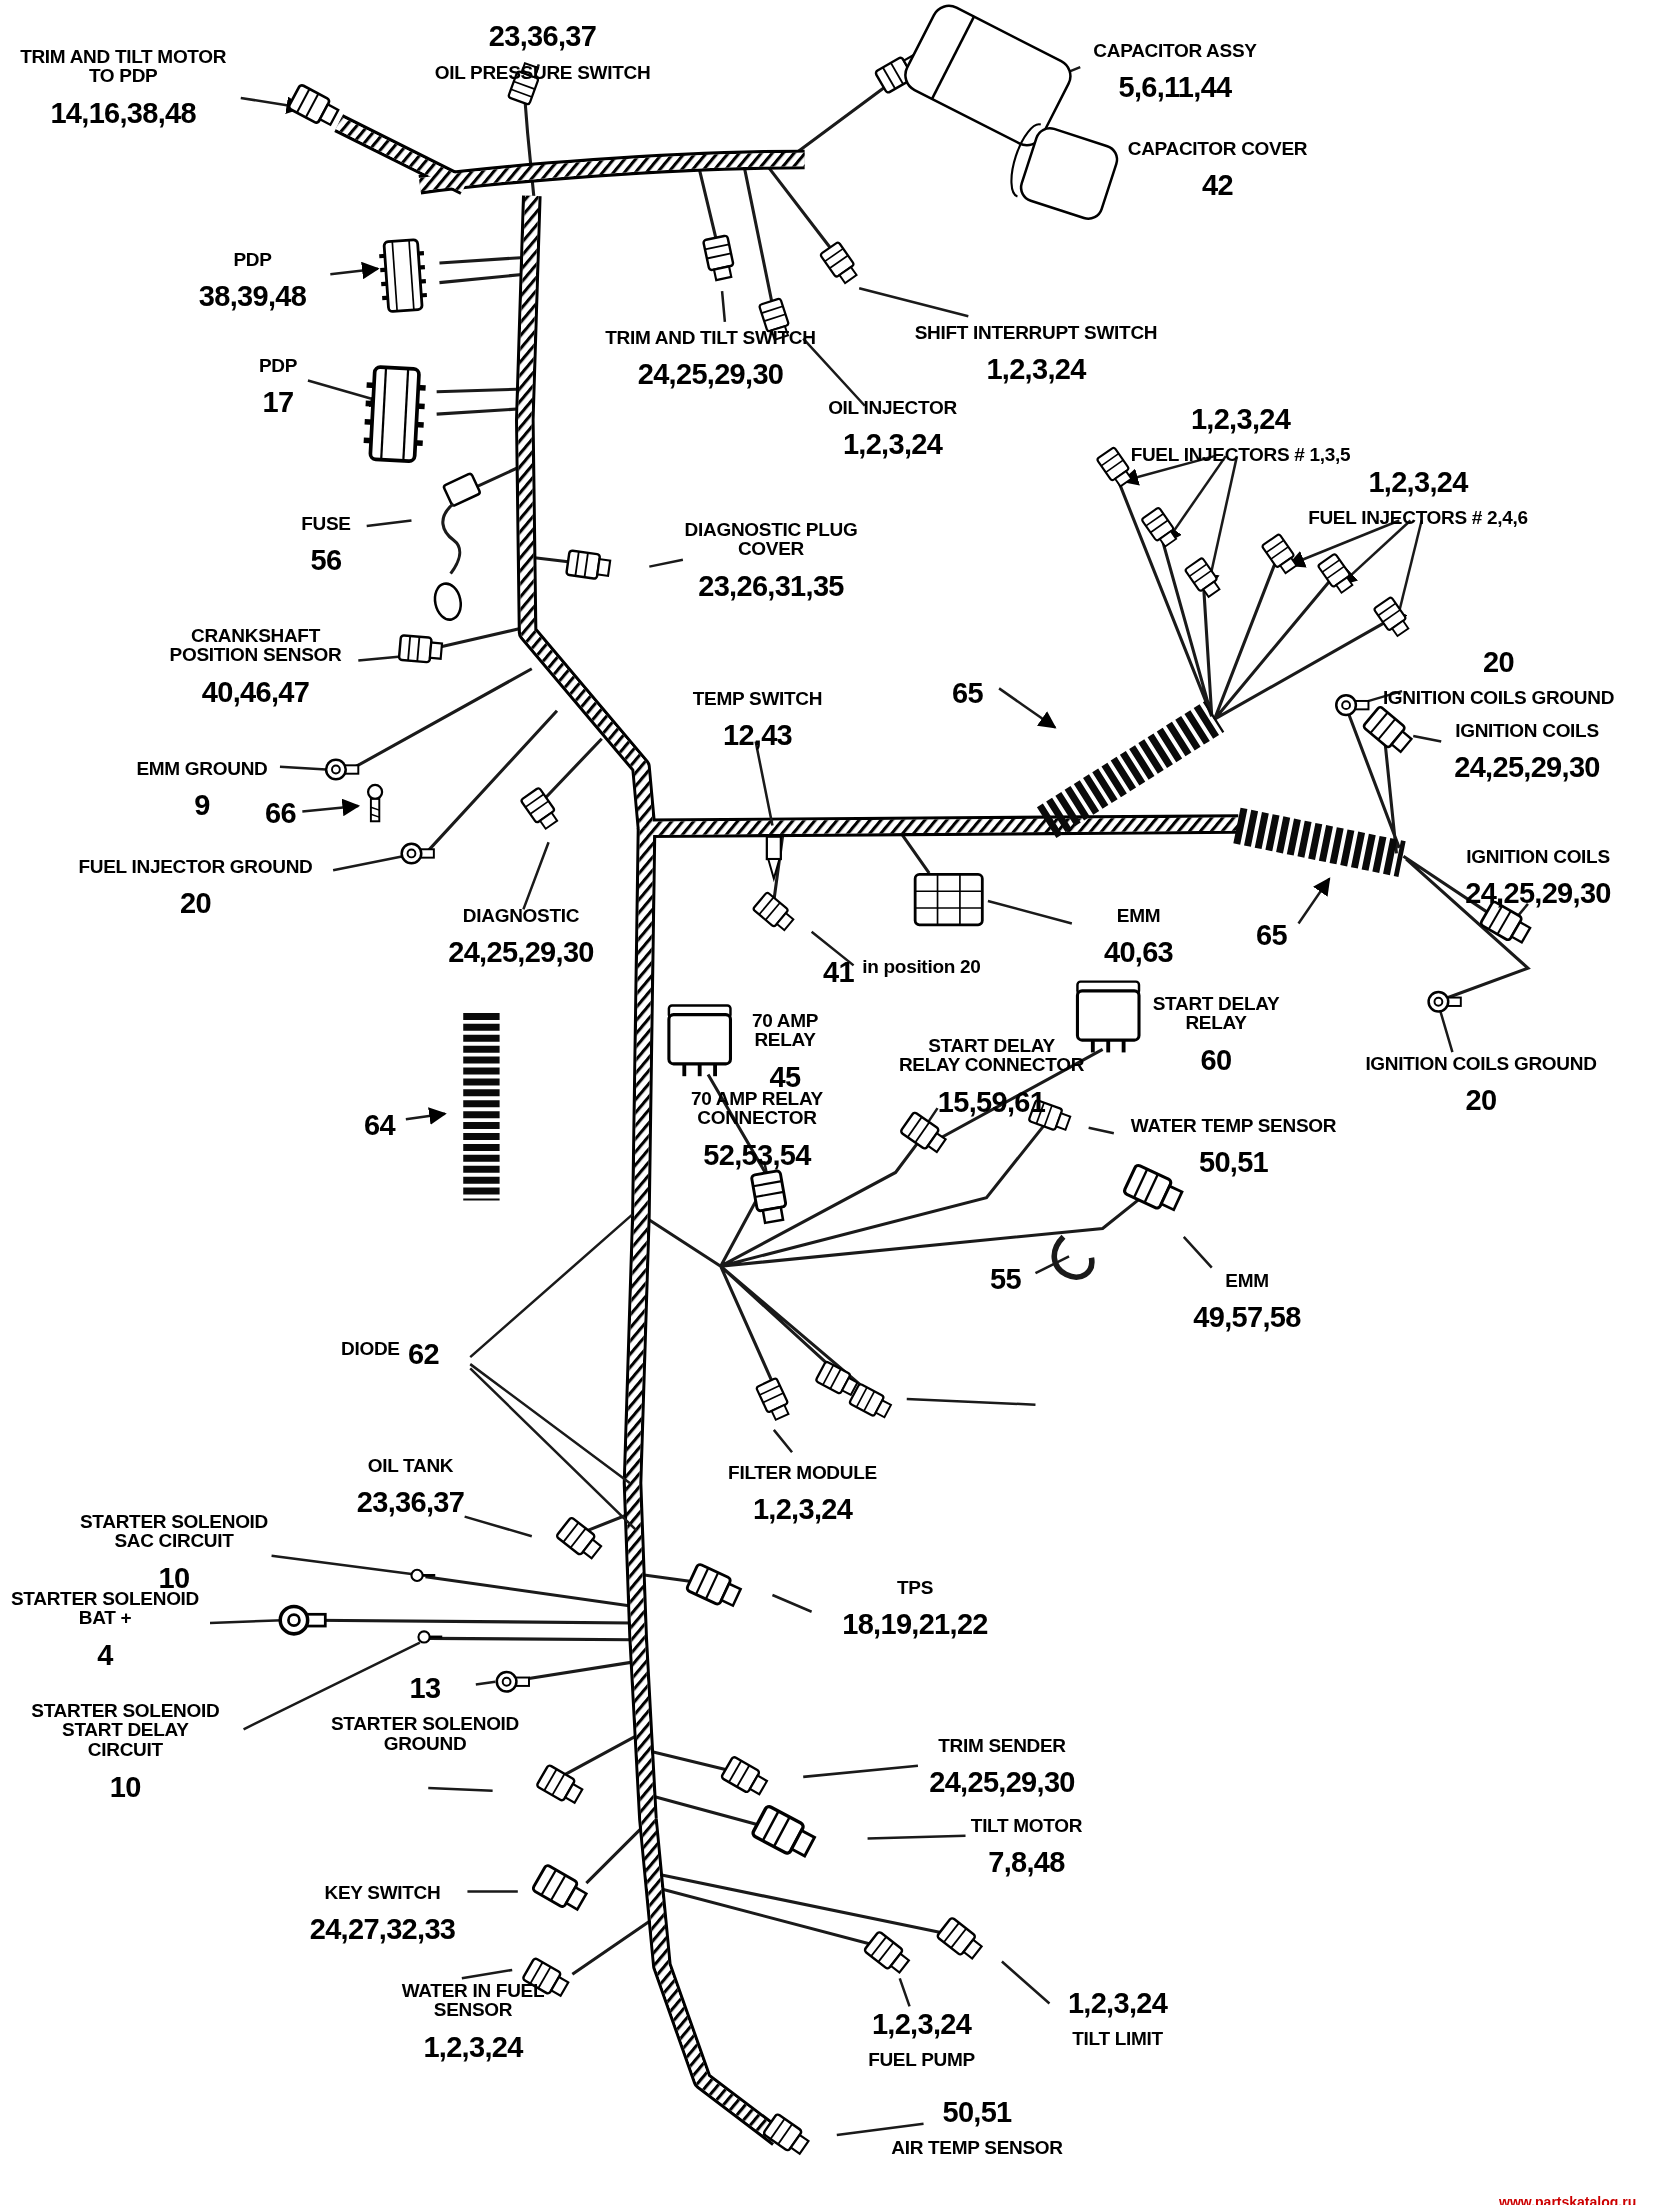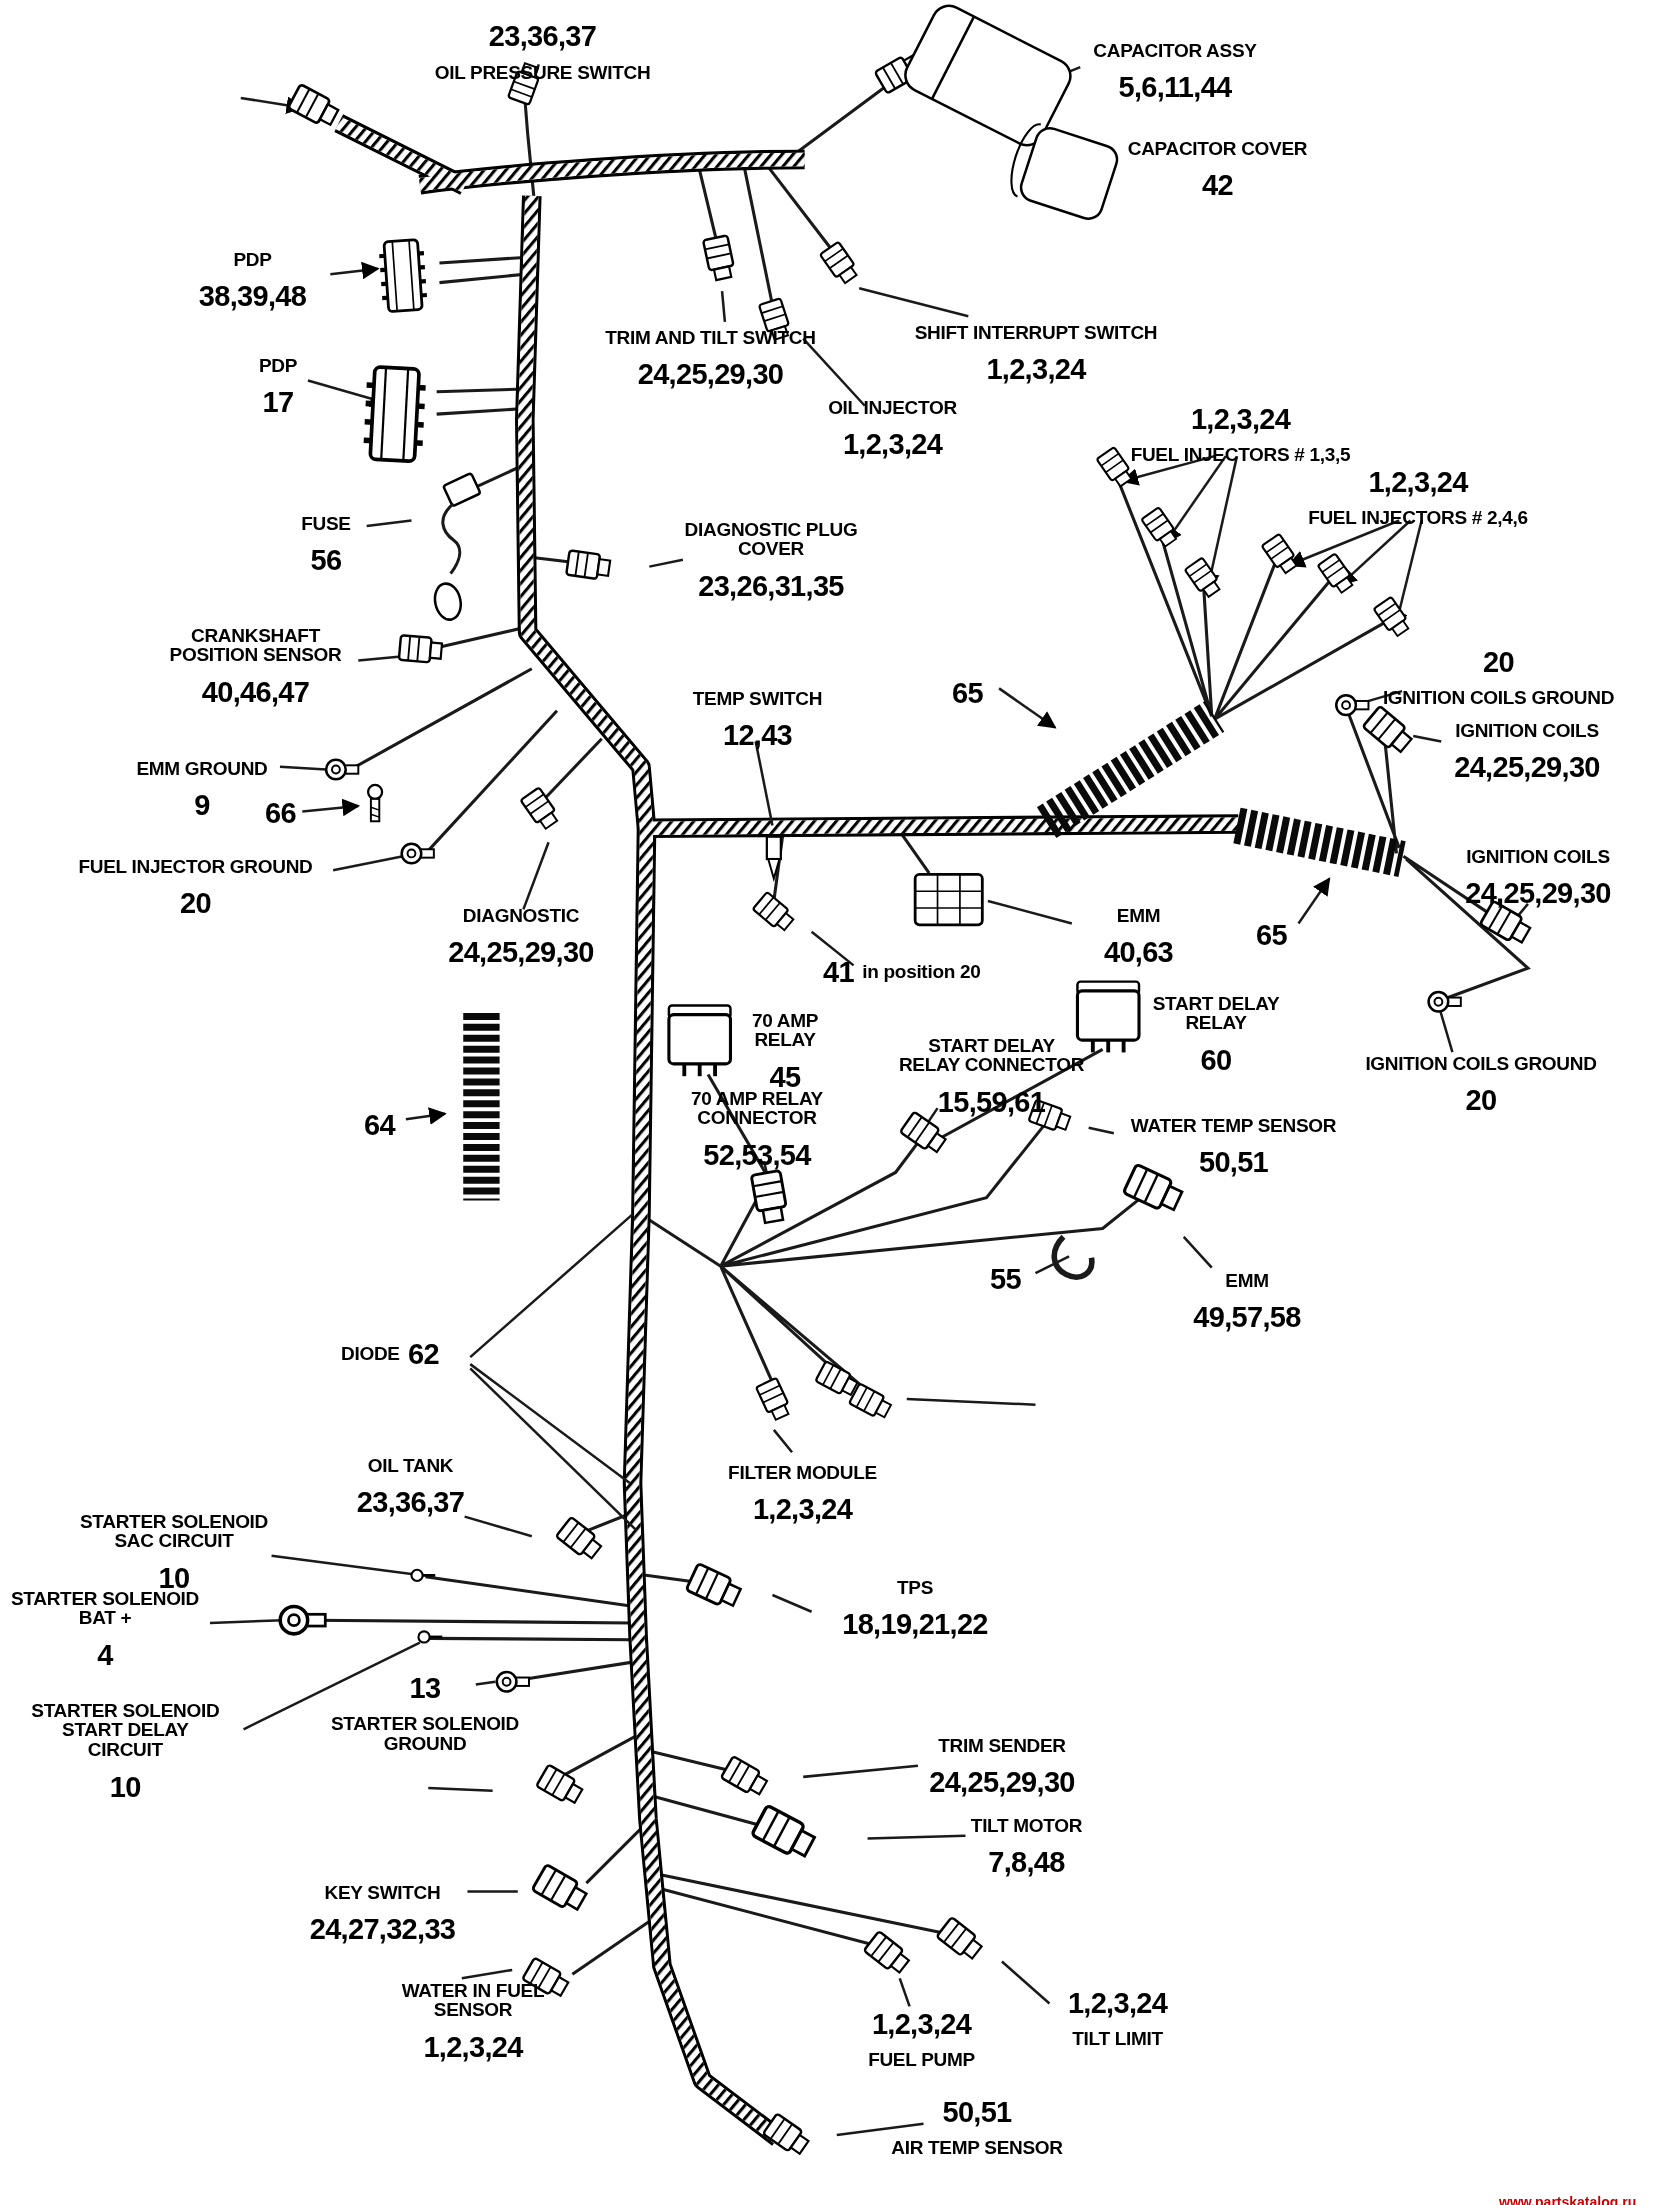--- a/index.html
+++ b/index.html
@@ -3,21 +3,21 @@
 <meta charset="utf-8">
 <style>
   html,body{margin:0;padding:0;background:#fff;}
   .stage{position:relative;width:1668px;height:2205px;background:#fff;
          font-family:"Liberation Sans",sans-serif;overflow:hidden;}
   svg.art{position:absolute;left:0;top:0;}
   .label{position:absolute;font-weight:bold;color:#000;text-align:center;
          line-height:1.04;white-space:pre-line;z-index:5;}
   .label .n{display:block;font-size:19px;letter-spacing:-0.3px;}
   .label .v{display:block;font-size:29px;letter-spacing:-0.7px;}
-  .label.inline{display:flex;gap:8.4px;align-items:center;white-space:nowrap;}
+  .label.inline{display:flex;gap:8.4px;align-items:flex-start;white-space:nowrap;}
   .label.inline .n,.label.inline .v{display:inline;}
   .watermark{position:absolute;font-size:14px;font-weight:bold;color:#cc0000;z-index:5;margin-top:28px;}
   
   .tube-o use{stroke:#000;stroke-width:14;fill:none;stroke-linejoin:round;}
   .tube-f use{stroke:#fff;stroke-width:9.5;fill:none;stroke-linejoin:round;}
   .tube-h use{stroke:url(#hatch);stroke-width:9.5;fill:none;stroke-linejoin:round;}
   .coil{stroke:#0a0a0a;stroke-width:26;fill:none;stroke-dasharray:5 2.8;}
   .wire{stroke:#1a1a1a;stroke-width:2.2;fill:none;}
   .leader{stroke:#1a1a1a;stroke-width:1.8;fill:none;}
   .part{fill:#fff;stroke:#000;stroke-width:1.8;}
@@ -205,20 +205,25 @@
     <use href="#conn" transform="translate(532,1270) rotate(30) scale(1.1)"></use>
     <use href="#conn" transform="translate(560,1310) rotate(28) scale(1.5)"></use>
     <use href="#conn" transform="translate(400,1350) rotate(30) scale(1.3)"></use>
     <use href="#conn" transform="translate(390,1414) rotate(30) scale(1.1)"></use>
     <use href="#conn" transform="translate(634,1396) rotate(38) scale(1.1)"></use>
     <use href="#conn" transform="translate(686,1386) rotate(38) scale(1.1)"></use>
     <use href="#conn" transform="translate(562,1526) rotate(35) scale(1.1)"></use>
   </g>
 </svg>
 
+<div class="label" style="left:4.2px;top:35px;width:238px">
+  <span class="n">TRIM AND TILT MOTOR
+TO PDP</span>
+  <span class="v">14,16,38,48</span>
+</div>
 <div class="label" style="left:413px;top:9.8px;width:259px">
   <span class="v">23,36,37</span>
   <span class="n">OIL PRESSURE SWITCH</span>
 </div>
 <div class="label" style="left:1077px;top:29px;width:196px">
   <span class="n">CAPACITOR ASSY</span>
   <span class="v">5,6,11,44</span>
 </div>
 <div class="label" style="left:1116px;top:127px;width:203px">
   <span class="n">CAPACITOR COVER</span>

